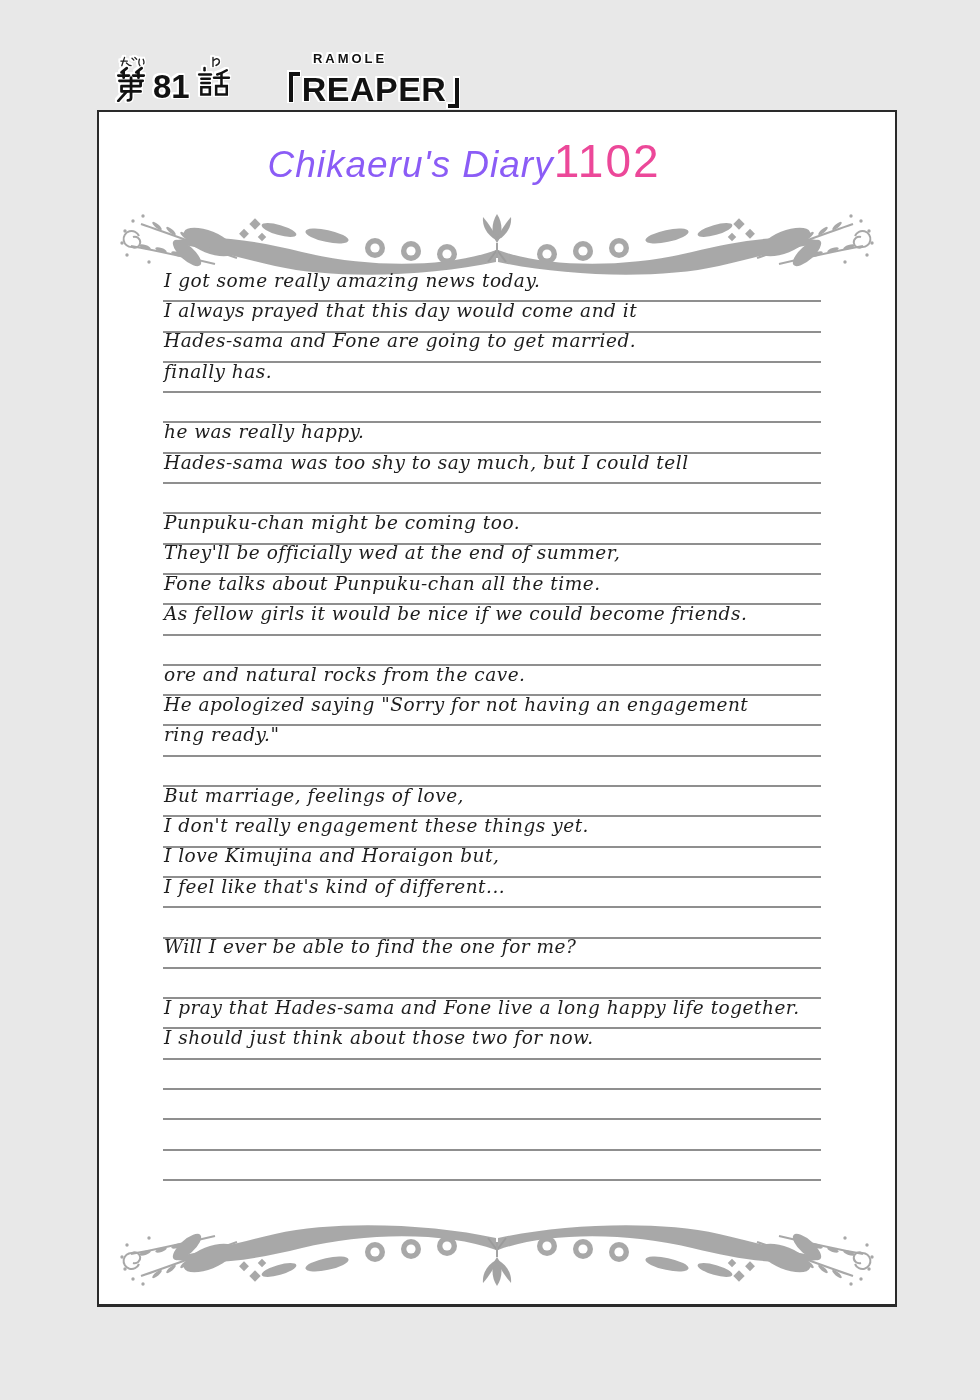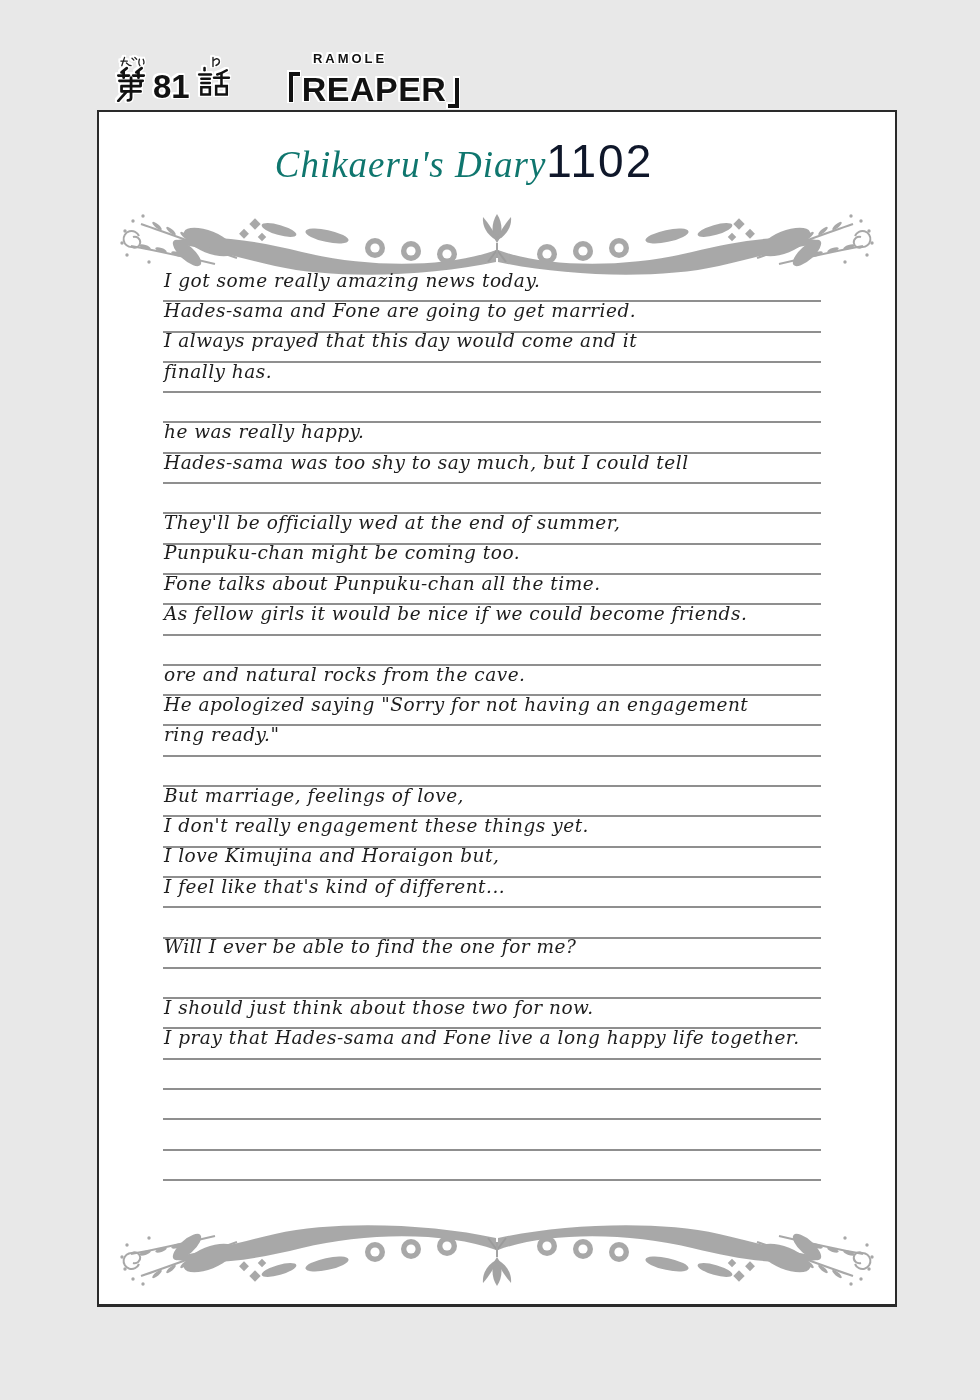--- a/index.html
+++ b/index.html
@@ -33,26 +33,26 @@
   
   .page{
     position:absolute;left:97px;top:110px;width:796px;height:1192px;
     background:#ffffff;border:2px solid #2a2a2a;border-bottom-width:3px;
     box-sizing:content-box;
   }
   .diary-title{
     position:absolute;top:22px;left:0;right:66px;text-align:center;white-space:nowrap;
   }
   .script{
-    font-family:Liberation Serif, serif;font-style:italic;
-    font-size:37px;color:#0f766e;letter-spacing:1px;text-align:center;
+    font-family:Liberation Sans, sans-serif;font-style:italic;
+    font-size:37px;color:#8b5cf6;letter-spacing:1px;text-align:center;
   }
   .dnum{
     font-family:"Liberation Sans",sans-serif;font-weight:400;
-    font-size:46px;color:#0f172a;letter-spacing:2px;
+    font-size:46px;color:#ec4899;letter-spacing:2px;
   }
   .orn{position:absolute;left:18px;width:760px;height:72px;}
   .orn-top{top:94px;}
   .orn-bottom{top:1110px;transform:scaleY(-1);}
   
   .lines{position:absolute;left:64px;top:160px;width:658px;}
   .dline{
     height:30.3px;box-sizing:border-box;
     border-bottom:2px solid #8f8f8f;
     display:flex;align-items:flex-end;overflow:visible;
@@ -179,47 +179,47 @@
 
   <svg class="orn orn-top" viewBox="0 0 760 72">
       <use href="#orn-full"></use>
     </svg>
 
   <div class="lines">
       <div class="dline">
         <span>I got some really amazing news today.</span>
       </div>
       <div class="dline">
+        <span>I always prayed that this day would come and it</span>
+      </div>
+      <div class="dline">
         <span>Hades-sama and Fone are going to get married.</span>
       </div>
       <div class="dline">
-        <span>I always prayed that this day would come and it</span>
-      </div>
-      <div class="dline">
         <span>finally has.</span>
       </div>
       <div class="dline">
         <span></span>
       </div>
       <div class="dline">
         <span>he was really happy.</span>
       </div>
       <div class="dline">
         <span>Hades-sama was too shy to say much, but I could tell</span>
       </div>
       <div class="dline">
         <span></span>
       </div>
       <div class="dline">
+        <span>Punpuku-chan might be coming too.</span>
+      </div>
+      <div class="dline">
         <span>They'll be officially wed at the end of summer,</span>
       </div>
       <div class="dline">
-        <span>Punpuku-chan might be coming too.</span>
-      </div>
-      <div class="dline">
         <span>Fone talks about Punpuku-chan all the time.</span>
       </div>
       <div class="dline">
         <span>As fellow girls it would be nice if we could become friends.</span>
       </div>
       <div class="dline">
         <span></span>
       </div>
       <div class="dline">
         <span>ore and natural rocks from the cave.</span>
@@ -248,24 +248,24 @@
       <div class="dline">
         <span></span>
       </div>
       <div class="dline">
         <span>Will I ever be able to find the one for me?</span>
       </div>
       <div class="dline">
         <span></span>
       </div>
       <div class="dline">
+        <span>I pray that Hades-sama and Fone live a long happy life together.</span>
+      </div>
+      <div class="dline">
         <span>I should just think about those two for now.</span>
-      </div>
-      <div class="dline">
-        <span>I pray that Hades-sama and Fone live a long happy life together.</span>
       </div>
       <div class="dline">
         <span></span>
       </div>
       <div class="dline">
         <span></span>
       </div>
       <div class="dline">
         <span></span>
       </div>

